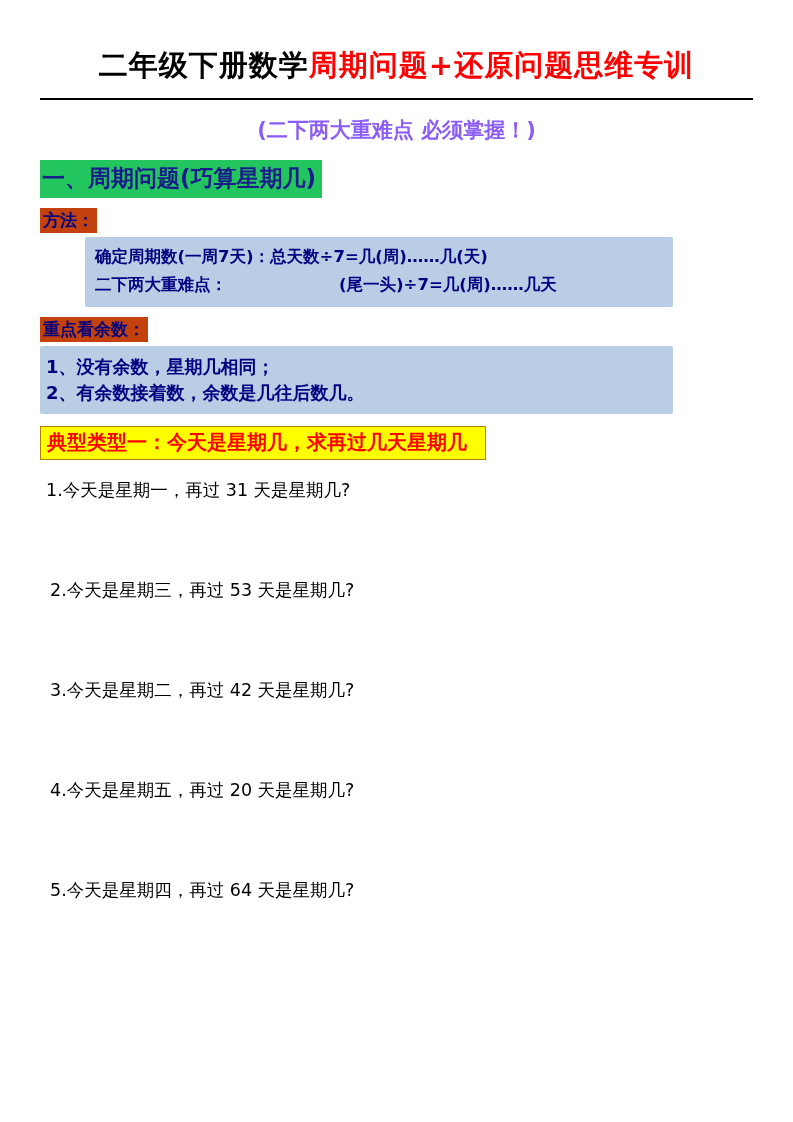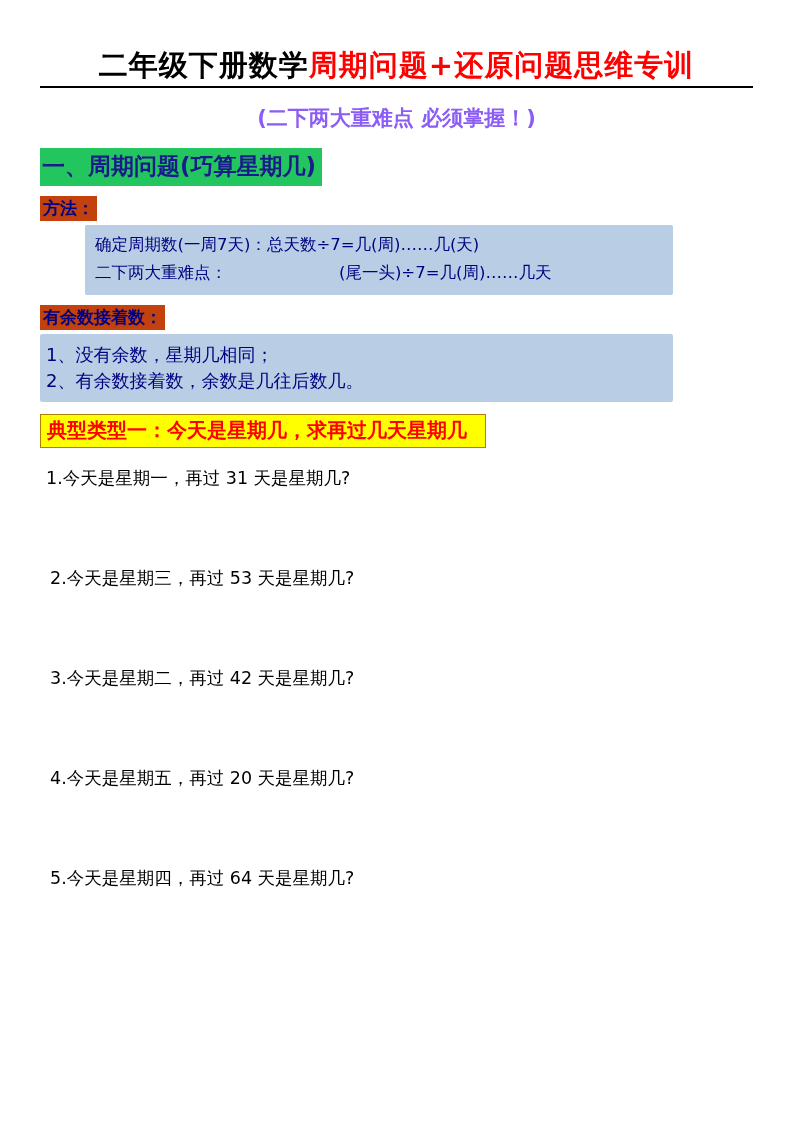--- a/index.html
+++ b/index.html
@@ -22,21 +22,21 @@
     box-sizing: border-box;
     padding: 0 40px;
   }
 
   
   .title-row {
     margin-top: 46px;
     text-align: center;
     white-space: nowrap;
     border-bottom: 2px solid #000;
-    padding-bottom: 0;
+    padding-bottom: 12px;
     display: block;
   }
   .title-row .t-black {
     font-family: "DejaVu Sans", sans-serif;
     font-weight: bold;
     font-size: 29px;
     letter-spacing: 1px;
     color: #000;
   }
   .title-row .t-red {
@@ -94,20 +94,21 @@
     margin-top: 4px;
     border-radius: 2px;
   }
   .blue-box.formula {
     margin-left: 45px;
     margin-right: 80px;
   }
   .blue-box .ln {
     display: block;
     white-space: nowrap;
+    font-weight: bold;
   }
   .blue-box .indent {
     display: inline-block;
     width: 112px;
   }
 
   .blue-box.rules {
     margin-left: 0;
     margin-right: 80px;
     font-size: 18px;
@@ -161,21 +162,21 @@
   <div class="label-wrap">
     <span class="label-yellow">方法：</span>
   </div>
 
   <div class="blue-box formula">
     <span class="ln"><span>确定周期数(一周7天)：</span><span>总天数÷7=几(周)……几(天)</span></span>
     <span class="ln"><span>二下两大重难点：</span><span class="indent"></span><span>(尾一头)÷7=几(周)……几天</span></span>
   </div>
 
   <div class="label-wrap">
-    <span class="label-yellow">有余数接着数：</span>
+    <span class="label-yellow">重点看余数：</span>
   </div>
 
   <div class="blue-box rules">
     <span class="ln">1、没有余数，星期几相同；</span>
     <span class="ln">2、有余数接着数，余数是几往后数几。</span>
   </div>
 
   <div class="type-banner-wrap">
     <span class="type-banner">典型类型一：今天是星期几，求再过几天星期几</span>
   </div>

